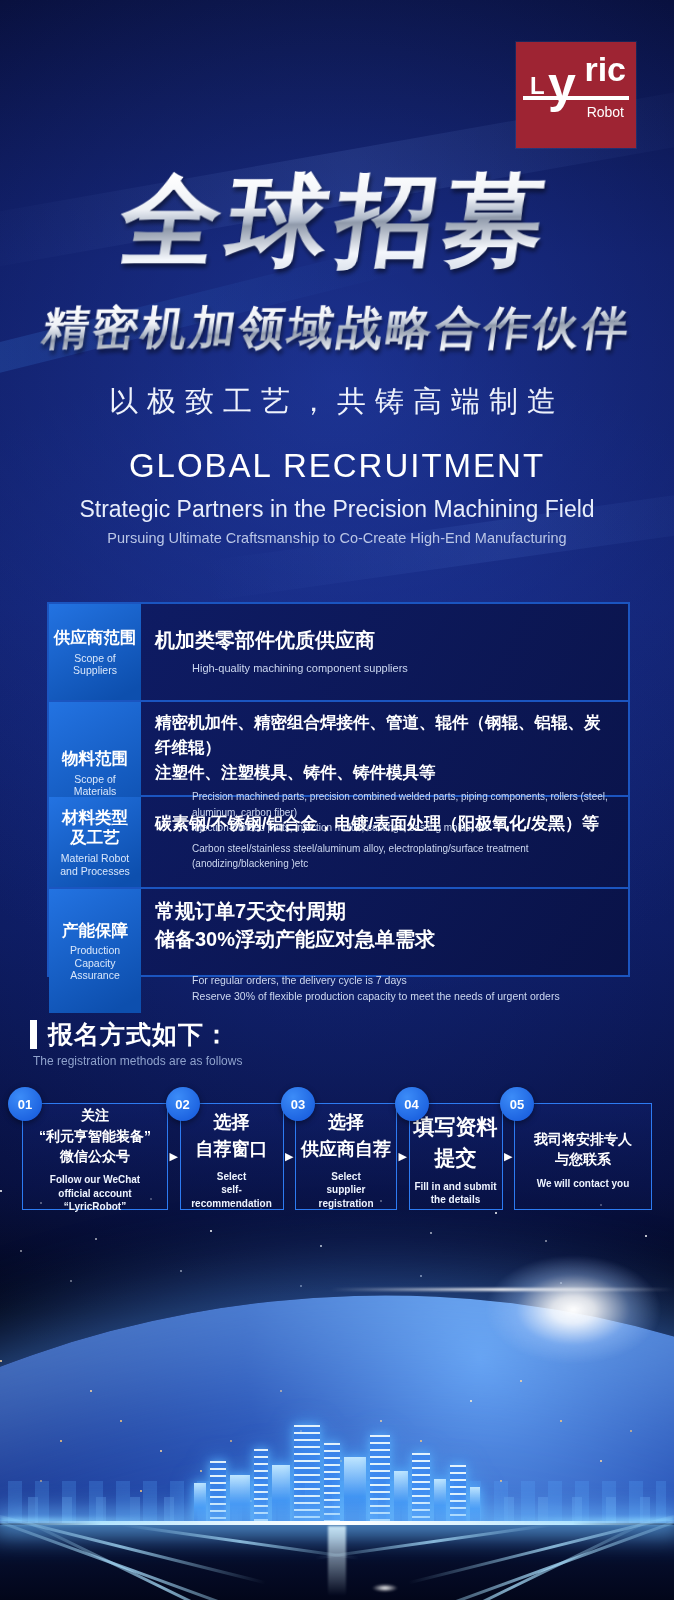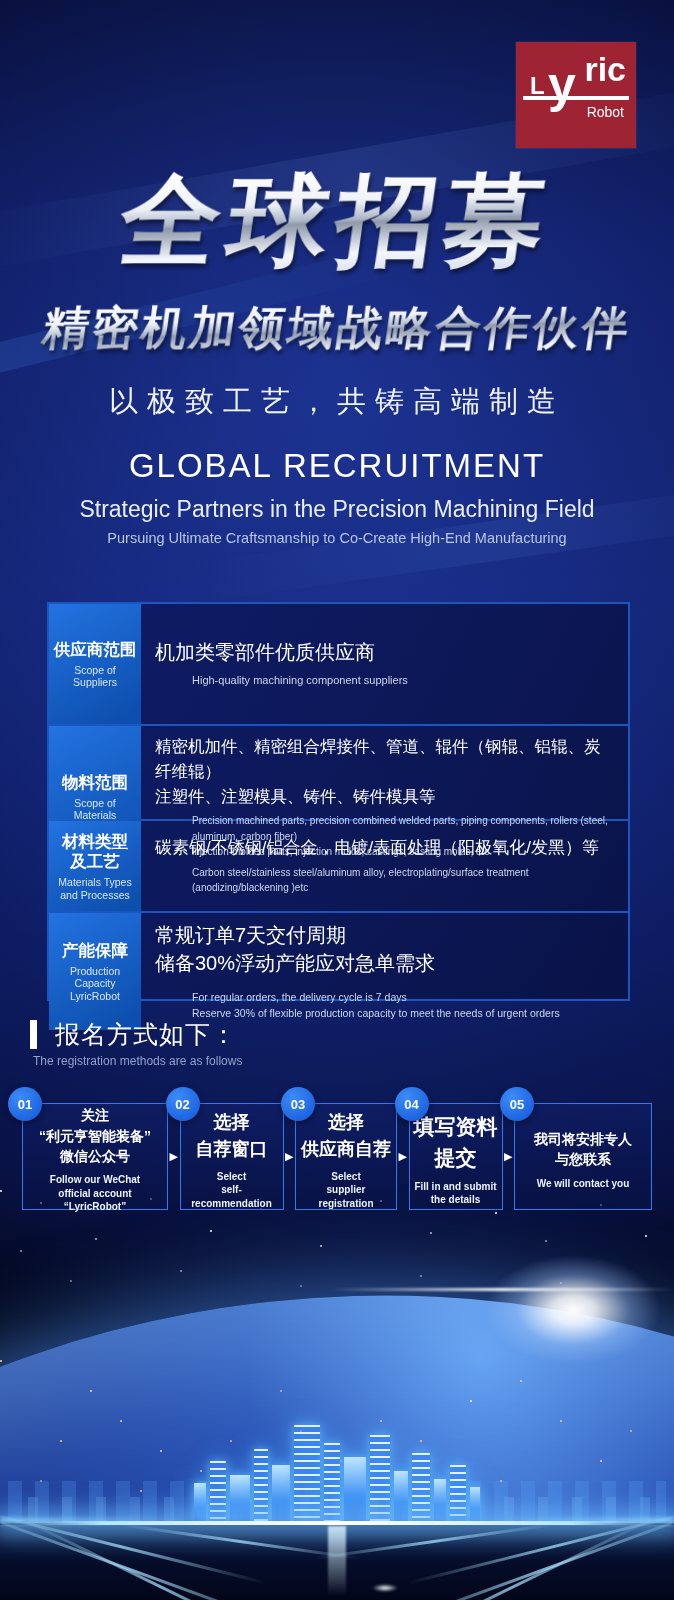--- a/index.html
+++ b/index.html
@@ -42,38 +42,38 @@
   .en-title { top:447px; font-size:33px; color:#ffffff; letter-spacing:2px; font-weight:500; }
   .en-sub   { top:496px; font-size:23px; color:#e8eefb; font-weight:400; }
   .en-tag   { top:530px; font-size:14.5px; color:#bac6e6; }
 
   
   .info-table { position:absolute; top:602px; left:47px; width:583px; z-index:10;
     border:2px solid #1b55c0;
     background:linear-gradient(115deg, rgba(14,27,100,.92), rgba(9,18,70,.92)); }
   .trow { display:grid; grid-template-columns:92px 1fr; border-top:2px solid #1b55c0; }
   .trow:first-child { border-top:none; }
-  .r1 { height:120px; } .r2 { height:95px; } .r3 { height:92px; } .r4 { height:88px; }
+  .r1 { height:96px; } .r2 { height:95px; } .r3 { height:92px; } .r4 { height:88px; }
   .label-cell { background:linear-gradient(150deg,#2373e2 0%,#0d4fae 90%);
     display:flex; flex-direction:column; justify-content:center; align-items:center;
     text-align:center; padding:4px 3px; }
   .label-cn { font-size:16.5px; font-weight:bold; color:#fff; white-space:pre-line; line-height:1.25; }
   .label-en { font-size:10.5px; color:#d9e7fb; margin-top:4px; line-height:1.2; white-space:pre-line; }
   .body-cell { padding:8px 14px; display:flex; flex-direction:column; justify-content:center; }
-  .body-cn { font-size:20px; font-weight:normal; color:#fff; line-height:1.4; white-space:pre-line; }
+  .body-cn { font-size:20px; font-weight:bold; color:#fff; line-height:1.4; white-space:pre-line; }
   .r2 .body-cn { font-size:16.5px; line-height:1.5; }
   .r3 .body-cn { font-size:17px; }
   .body-en { font-size:11px; color:#cdd8f0; margin-top:6px; line-height:1.55; white-space:pre-line;padding-left:37px; }
   .r2 .body-en, .r3 .body-en { font-size:10px; margin-top:5px; }
-  .r4 .body-en { font-size:10.5px; margin-top:12px; }
+  .r4 .body-en { font-size:10.5px; margin-top:19px; }
 
   
   .reg-title { position:absolute; top:1020px; left:30px; z-index:10;
-    font-size:25px; font-weight:normal; color:#fff; letter-spacing:1px;
-    border-left:7px solid #fff; padding-left:18px; line-height:1.15;text-align:right; }
+    font-size:25px; font-weight:bold; color:#fff; letter-spacing:1px;
+    border-left:7px solid #fff; padding-left:11px; line-height:1.15;text-align:right; }
   .reg-sub { position:absolute; top:1054px; left:33px; z-index:10; font-size:12px; color:#8fa2cc; }
 
   
   .steps { position:absolute; top:1103px; left:22px; width:630px; height:107px; z-index:10;
     display:flex; justify-content:space-between; align-items:stretch;border-radius:18px; }
   .step-card { position:relative; border:1.5px solid #2d7bf2;
     background:linear-gradient(180deg, rgba(18,36,120,.40), rgba(8,18,70,.60));
     display:flex; flex-direction:column; justify-content:center; gap:7px;
     text-align:center; padding:14px 3px 8px; }
   .c1 { width:146px; } .c2 { width:104px; } .c3 { width:102px; } .c4 { width:94px; } .c5 { width:138px; }
@@ -200,33 +200,33 @@
         <div class="body-cn">精密机加件、精密组合焊接件、管道、辊件（钢辊、铝辊、炭纤维辊）
 注塑件、注塑模具、铸件、铸件模具等</div>
         <div class="body-en">Precision machined parts, precision combined welded parts, piping components, rollers (steel, aluminum, carbon fiber)
 injection-molded parts, injection molds, castings, casting molds, etc</div>
       </div>
     </div>
     <div class="trow r3">
       <div class="label-cell">
         <div class="label-cn">材料类型
 及工艺</div>
-        <div class="label-en">Materials Types
+        <div class="label-en">Material Robot
 and Processes</div>
       </div>
       <div class="body-cell">
         <div class="body-cn">碳素钢/不锈钢/铝合金，电镀/表面处理（阳极氧化/发黑）等</div>
         <div class="body-en">Carbon steel/stainless steel/aluminum alloy, electroplating/surface treatment (anodizing/blackening )etc</div>
       </div>
     </div>
     <div class="trow r4">
       <div class="label-cell">
         <div class="label-cn">产能保障</div>
         <div class="label-en">Production Capacity
-LyricRobot</div>
+Assurance</div>
       </div>
       <div class="body-cell">
         <div class="body-cn">常规订单7天交付周期
 储备30%浮动产能应对急单需求</div>
         <div class="body-en">For regular orders, the delivery cycle is 7 days
 Reserve 30% of flexible production capacity to meet the needs of urgent orders</div>
       </div>
     </div>
   </div>
 

